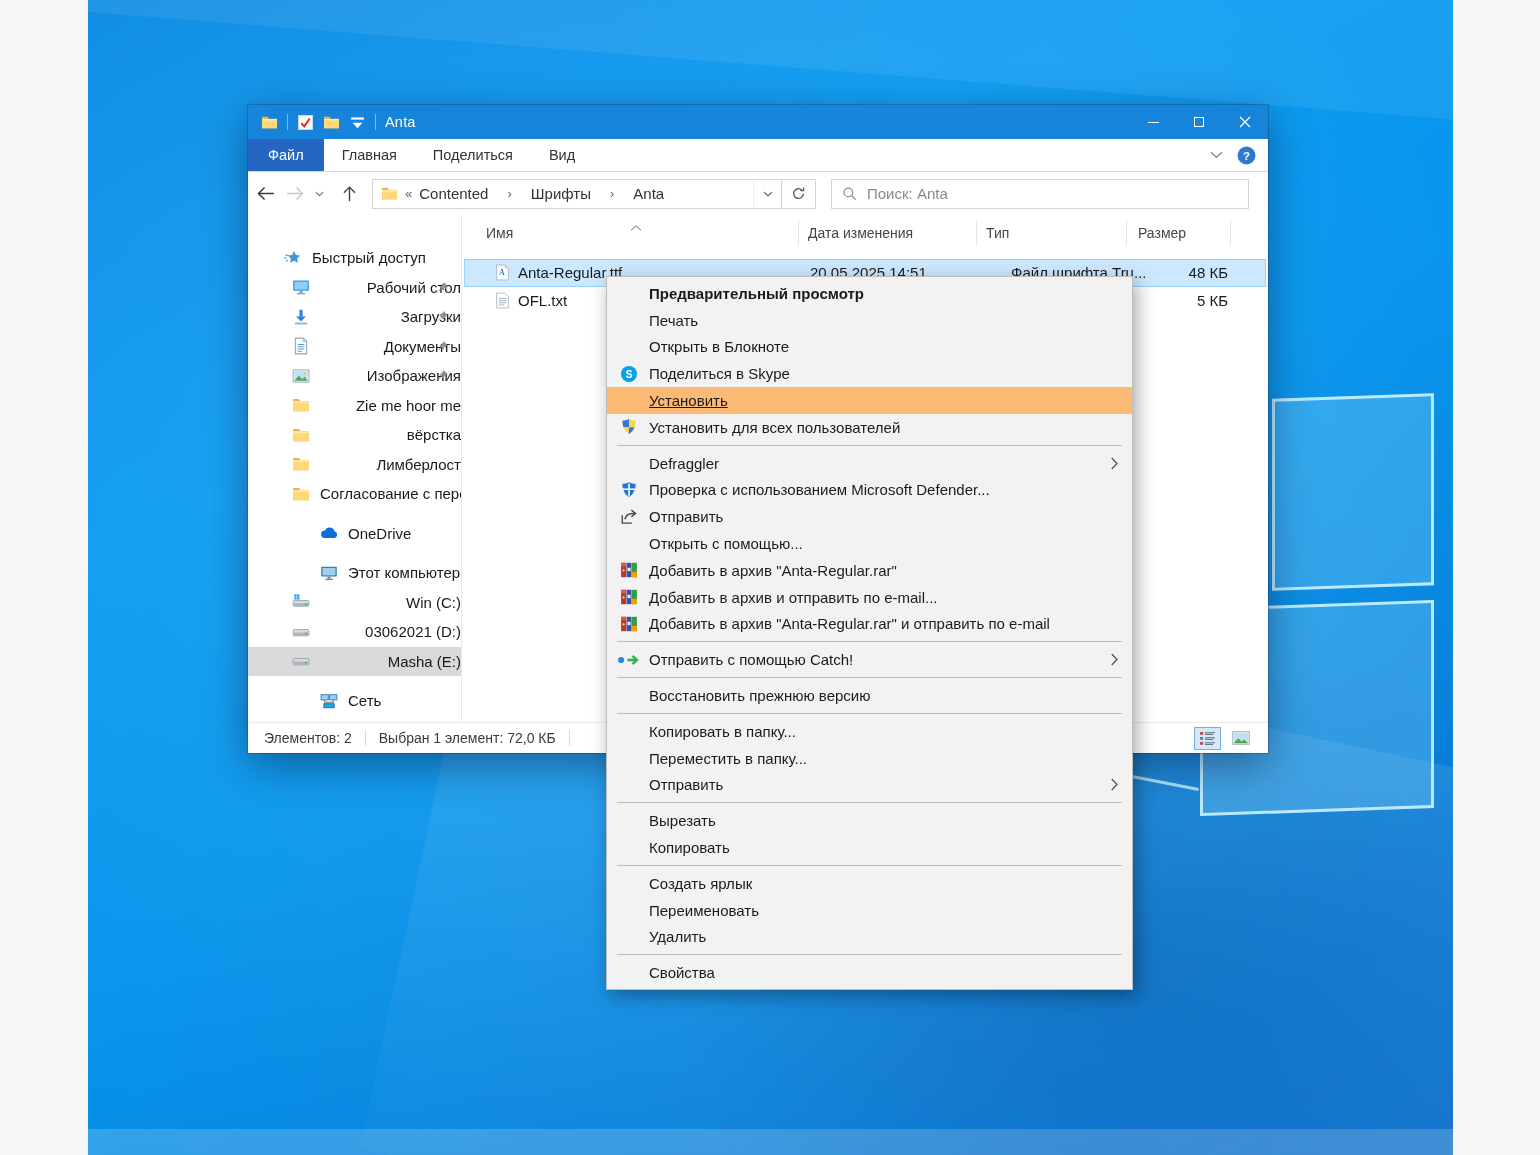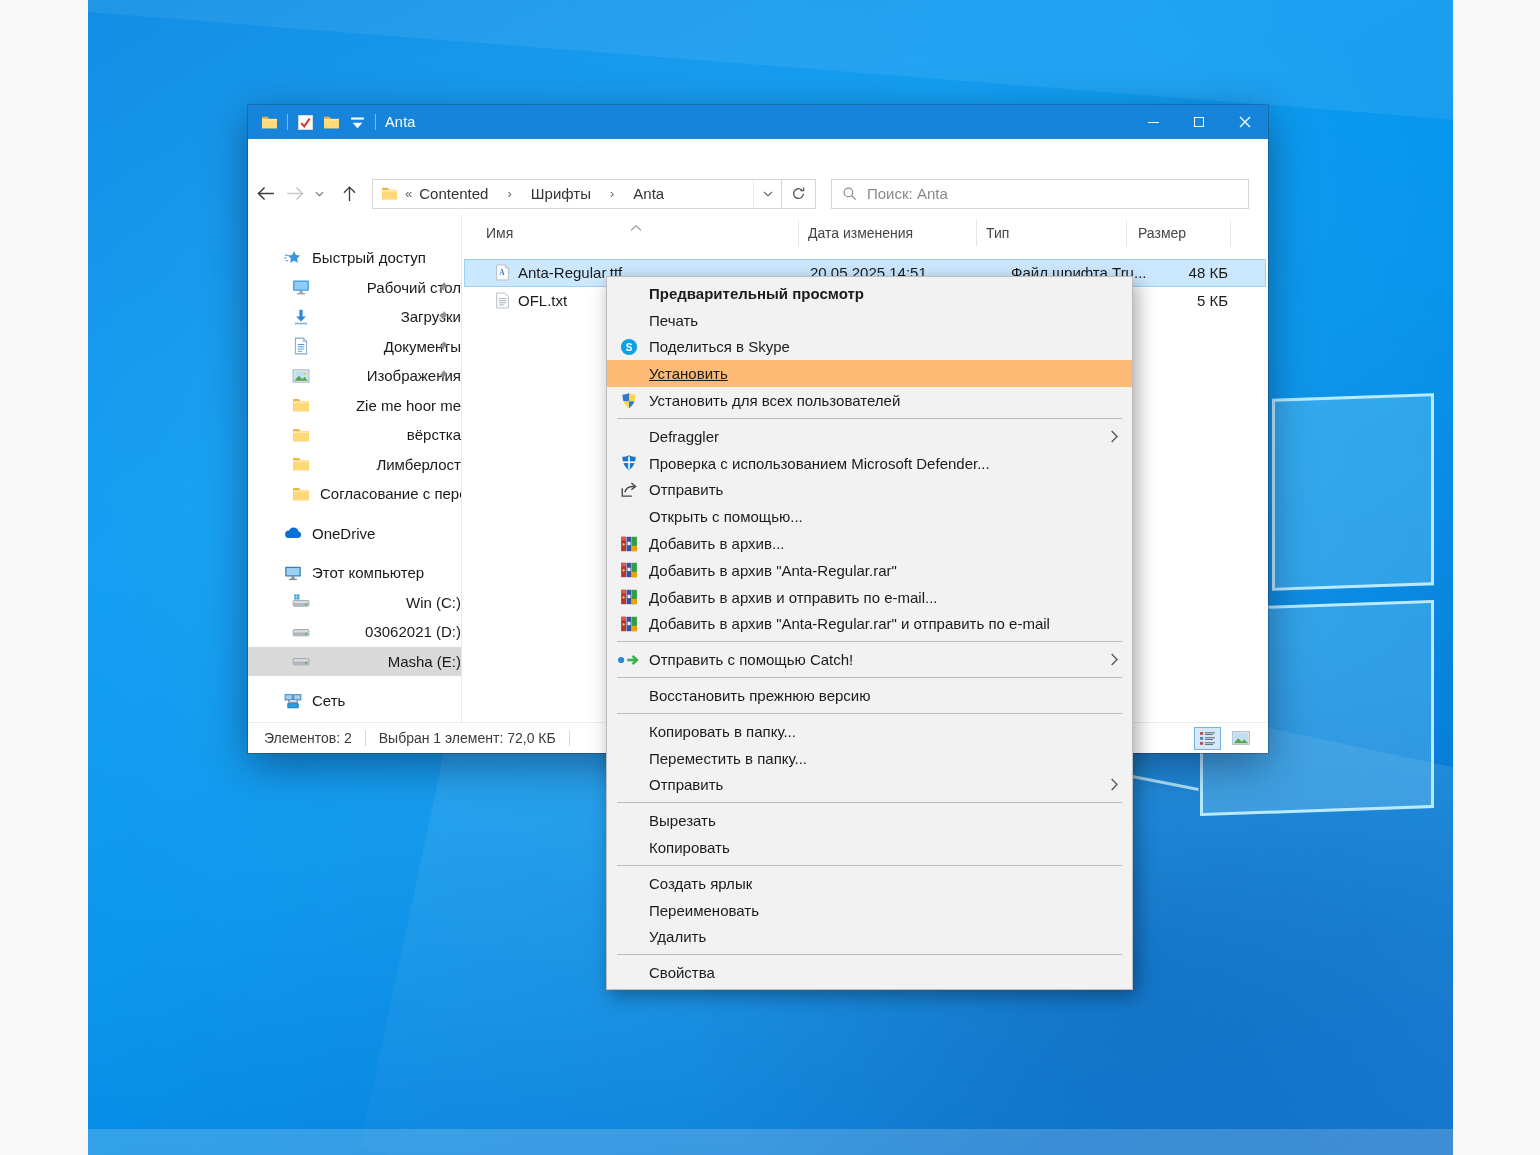--- a/index.html
+++ b/index.html
@@ -65,21 +65,21 @@
   #searchbox { width:418px; height:30px; border:1px solid #d6d6d6; margin-left:15px;
                display:flex; align-items:center; padding:0 10px; gap:10px; }
   #search-text { font-size:15px; color:#8a8a8a; }
 
   
   #win-body { position:absolute; left:0; top:110px; width:100%; height:507px; display:flex; }
   #sidebar { width:214px; border-right:1px solid #e8e8e8; padding-top:28px; overflow:hidden; }
   .side-item { height:29.5px; display:flex; align-items:center; font-size:15px; color:#1a1a1a;
                padding-left:36px; position:relative; }
   .side-item.lvl1 { padding-left:44px;justify-content:space-between; }
-  .side-item.gap { margin-top:10px; }
+  .side-item.gap { margin-top:10px;margin-left:36px; }
   .side-item.selected { background:#d9d9d9; }
   .side-item .icon16 { width:18px; height:18px; margin-right:10px; flex:0 0 auto; display:inline-flex; }
   .side-item .pin { position:absolute; right:12px; width:13px; height:13px; display:inline-flex; }
   .side-label { white-space:nowrap; }
 
   #filearea { flex:1; position:relative; }
   #col-headers { position:absolute; left:0; top:0; right:0; height:36px; font-size:14px; color:#454545; }
   .col-h { position:absolute; top:0; height:36px; display:flex; align-items:center; }
   .col-line { position:absolute; top:5px; height:26px; width:1px; background:#e6e6e6; }
   #sort-arrow { position:absolute; left:168px; top:3px; width:12px; height:6px; }
@@ -174,20 +174,41 @@
         <div class="cap-btn">
             <span style="width:12px;height:12px;display:inline-flex">
               <svg viewBox="0 0 12 12" stroke="#fff" stroke-width="1.3">
                 <path d="M1 1l10 10M11 1L1 11"></path>
               </svg>
             </span>
           </div>
       </div>
     </div>
 
+    <div id="tabstrip">
+      <div id="tabs-host" style="display:flex">
+          <div class="ribbon-tab active">Файл</div>
+          <div class="ribbon-tab">Главная</div>
+          <div class="ribbon-tab">Поделиться</div>
+          <div class="ribbon-tab">Вид</div>
+        </div>
+      <div id="tabstrip-right">
+        <span style="width:13px;height:8px;display:inline-flex">
+            <svg viewBox="0 0 14 8" fill="none" stroke="#8a8a8a" stroke-width="1.4">
+              <path d="M1 1l6 5.5L13 1"></path>
+            </svg>
+          </span>
+        <span style="width:19px;height:19px;display:inline-flex">
+            <svg viewBox="0 0 19 19">
+              <circle cx="9.5" cy="9.5" r="9" fill="#2f78d0"></circle>
+              <text x="9.5" y="13.6" text-anchor="middle" font-size="11.5" font-weight="bold" fill="#fff" font-family="sans-serif">?</text>
+            </svg>
+          </span>
+      </div>
+    </div>
 
     <div id="navbar">
       <div class="nav-btn" id="nav-back">
           <span style="width:19px;height:15px;display:inline-flex">
             <svg viewBox="0 0 20 16" fill="none" stroke="#3c3c3c" stroke-width="1.6">
               <path d="M19 8H2.5"></path>
               <path d="M9 1.5L2.5 8 9 14.5"></path>
             </svg>
           </span>
         </div>
@@ -543,20 +564,24 @@
   <div id="context-menu">
       <div class="menu-item bold">
         <span class="mi-icon"></span>
         <span class="mi-label">Предварительный просмотр</span>
       </div>
       <div class="menu-item">
         <span class="mi-icon"></span>
         <span class="mi-label">Печать</span>
       </div>
       <div class="menu-item">
+        <span class="mi-icon"></span>
+        <span class="mi-label">Открыть в Блокноте</span>
+      </div>
+      <div class="menu-item">
         <span class="mi-icon">
           <svg viewBox="0 0 17 17">
             <circle cx="8.5" cy="8.5" r="7.6" fill="#0aa0e6"></circle>
             <text x="8.5" y="12.2" text-anchor="middle" font-size="9.5" font-weight="bold" fill="#fff" font-family="sans-serif">S</text>
           </svg>
         </span>
         <span class="mi-label">Поделиться в Skype</span>
       </div>
       <div class="menu-item highlighted">
         <span class="mi-icon"></span>
@@ -619,62 +644,48 @@
           <svg viewBox="0 0 16 16">
             <rect x="1" y="1.6" width="4.4" height="12.8" fill="#b8372a"></rect>
             <rect x="1" y="1.6" width="4.4" height="3.2" fill="#e2574c"></rect>
             <rect x="5.8" y="1.6" width="4.4" height="12.8" fill="#3d4f9e"></rect>
             <rect x="10.6" y="1.6" width="4.4" height="12.8" fill="#2f9e44"></rect>
             <rect x="10.6" y="9.6" width="4.4" height="4.8" fill="#f59f00"></rect>
             <rect x="6.7" y="6" width="2.6" height="3" fill="#ecf0f1"></rect>
             <circle cx="3.2" cy="8.4" r="1" fill="#f5d76e"></circle>
           </svg>
         </span>
-        <span class="mi-label">Добавить в архив...</span>
+        <span class="mi-label">Добавить в архив "Anta-Regular.rar"</span>
       </div>
       <div class="menu-item">
         <span class="mi-icon">
           <svg viewBox="0 0 16 16">
             <rect x="1" y="1.6" width="4.4" height="12.8" fill="#b8372a"></rect>
             <rect x="1" y="1.6" width="4.4" height="3.2" fill="#e2574c"></rect>
             <rect x="5.8" y="1.6" width="4.4" height="12.8" fill="#3d4f9e"></rect>
             <rect x="10.6" y="1.6" width="4.4" height="12.8" fill="#2f9e44"></rect>
             <rect x="10.6" y="9.6" width="4.4" height="4.8" fill="#f59f00"></rect>
             <rect x="6.7" y="6" width="2.6" height="3" fill="#ecf0f1"></rect>
             <circle cx="3.2" cy="8.4" r="1" fill="#f5d76e"></circle>
           </svg>
         </span>
-        <span class="mi-label">Добавить в архив "Anta-Regular.rar"</span>
+        <span class="mi-label">Добавить в архив и отправить по e-mail...</span>
       </div>
       <div class="menu-item">
         <span class="mi-icon">
           <svg viewBox="0 0 16 16">
             <rect x="1" y="1.6" width="4.4" height="12.8" fill="#b8372a"></rect>
             <rect x="1" y="1.6" width="4.4" height="3.2" fill="#e2574c"></rect>
             <rect x="5.8" y="1.6" width="4.4" height="12.8" fill="#3d4f9e"></rect>
             <rect x="10.6" y="1.6" width="4.4" height="12.8" fill="#2f9e44"></rect>
             <rect x="10.6" y="9.6" width="4.4" height="4.8" fill="#f59f00"></rect>
             <rect x="6.7" y="6" width="2.6" height="3" fill="#ecf0f1"></rect>
             <circle cx="3.2" cy="8.4" r="1" fill="#f5d76e"></circle>
           </svg>
         </span>
-        <span class="mi-label">Добавить в архив и отправить по e-mail...</span>
-      </div>
-      <div class="menu-item">
-        <span class="mi-icon">
-          <svg viewBox="0 0 16 16">
-            <rect x="1" y="1.6" width="4.4" height="12.8" fill="#b8372a"></rect>
-            <rect x="1" y="1.6" width="4.4" height="3.2" fill="#e2574c"></rect>
-            <rect x="5.8" y="1.6" width="4.4" height="12.8" fill="#3d4f9e"></rect>
-            <rect x="10.6" y="1.6" width="4.4" height="12.8" fill="#2f9e44"></rect>
-            <rect x="10.6" y="9.6" width="4.4" height="4.8" fill="#f59f00"></rect>
-            <rect x="6.7" y="6" width="2.6" height="3" fill="#ecf0f1"></rect>
-            <circle cx="3.2" cy="8.4" r="1" fill="#f5d76e"></circle>
-          </svg>
-        </span>
         <span class="mi-label">Добавить в архив "Anta-Regular.rar" и отправить по e-mail</span>
       </div>
       <div class="menu-sep"></div>
       <div class="menu-item">
         <span class="mi-icon">
           <svg viewBox="0 0 21 12">
             <circle cx="3.6" cy="6" r="2.7" fill="#2f86d6"></circle>
             <path d="M9 6h7.4" stroke="#37b24d" stroke-width="2.3" fill="none"></path>
             <path d="M13.6 2.4L17.4 6l-3.8 3.6" stroke="#37b24d" stroke-width="2.3" fill="none"></path>
           </svg>

